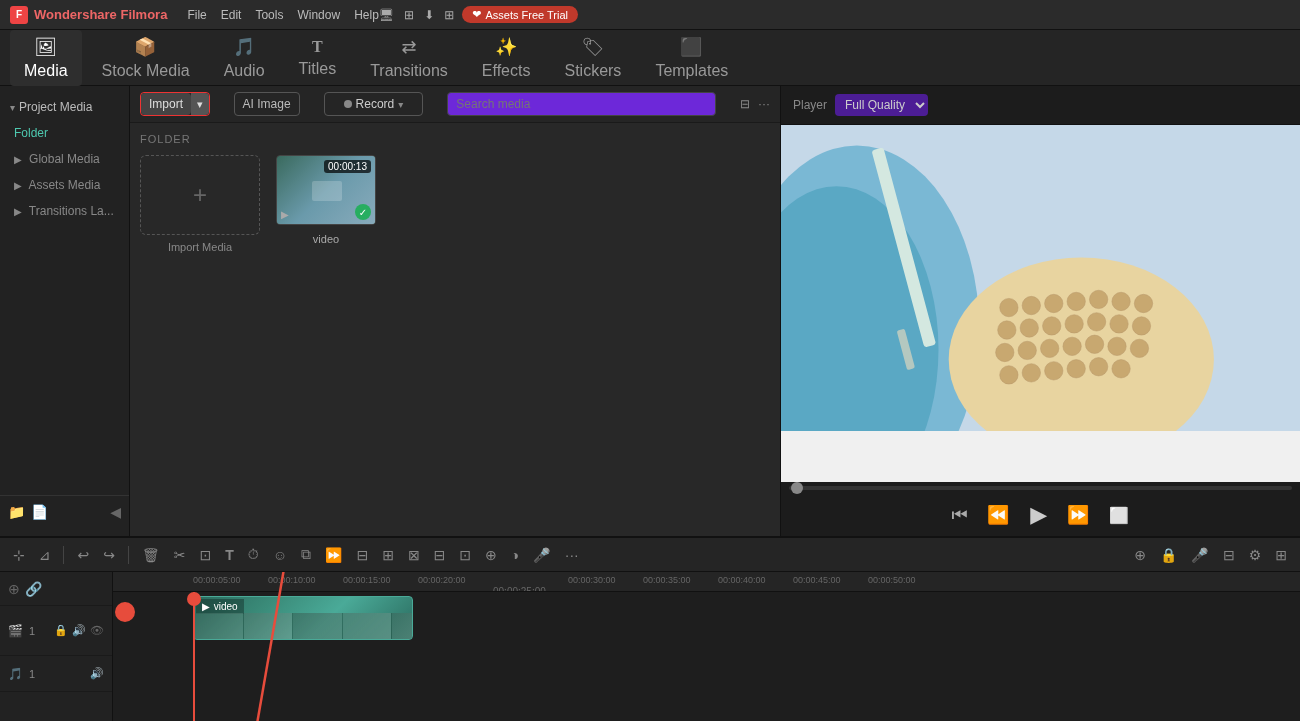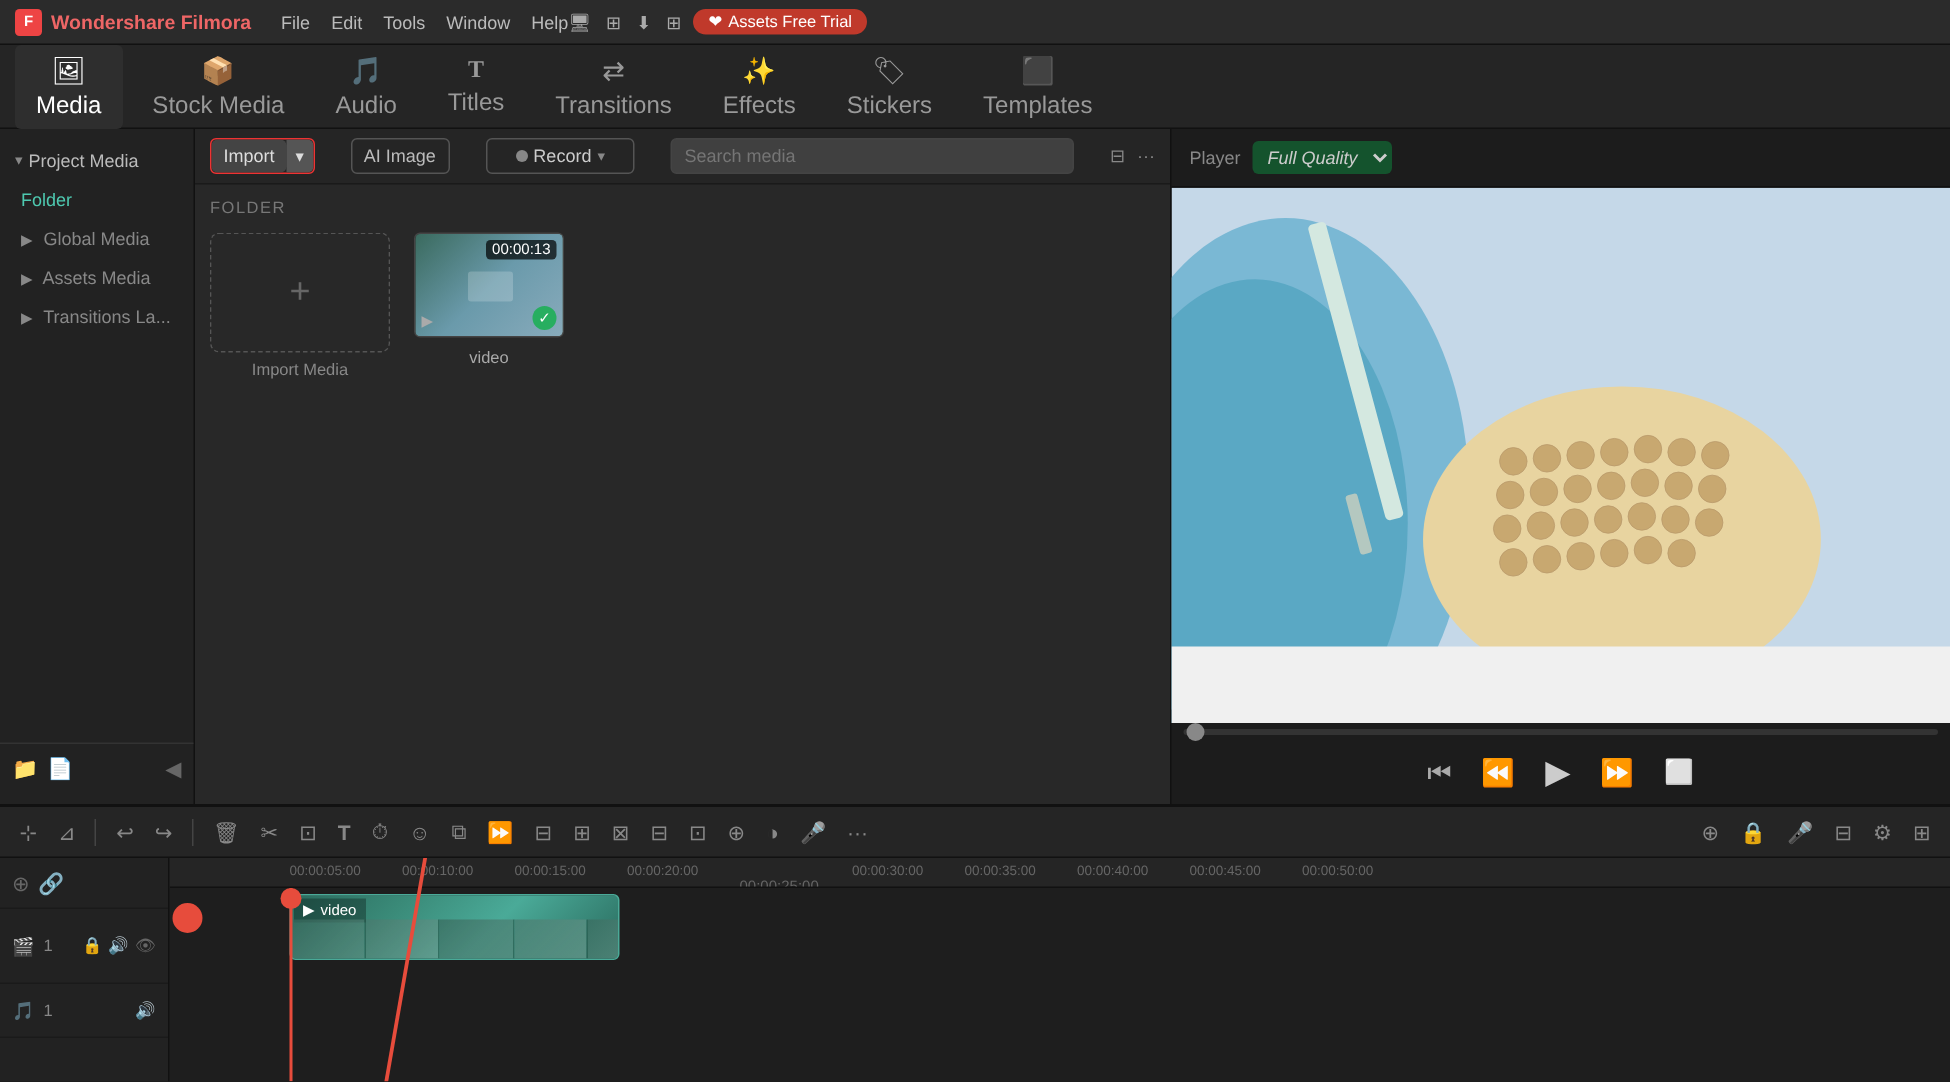--- a/index.html
+++ b/index.html
@@ -34,39 +34,39 @@
     .sidebar-item { padding: 6px 14px; cursor: pointer; color: #888; font-size: 12px; }
     .sidebar-item.active { color: #4ec9b0; }
 
     
     .media-panel { flex: 1; background: #282828; display: flex; flex-direction: column; }
     .media-toolbar { display: flex; align-items: center; gap: 24px; padding: 6px 10px; border-bottom: 1px solid #1a1a1a; background: #252525; }
     .import-btn { background: #444; border: none; color: #ddd; border-radius: 4px; padding: 4px 8px; cursor: pointer; display: flex; align-items: center; gap: 4px; font-size: 12px; }
     .import-dropdown { background: #555; color: #ddd; border: none; border-radius: 0 4px 4px 0; padding: 4px 6px; cursor: pointer; font-size: 11px; }
     .ai-image-btn { background: transparent; border: 1px solid #555; border-radius: 4px; padding: 4px 8px; color: #bbb; cursor: pointer; font-size: 12px; }
     .record-dot { width: 8px; height: 8px; border-radius: 50%; background: #888; }
-    .search-box { flex: 1; background: #404040; border: 1px solid #444; border-radius: 4px; padding: 4px 8px; color: #bbb; font-size: 12px; }
+    .search-box { flex: 1; background: #6d28d9; border: 1px solid #444; border-radius: 4px; padding: 4px 8px; color: #bbb; font-size: 12px; }
     .media-toolbar-icons { display: flex; gap: 8px; color: #888; }
 
     .media-content { flex: 1; padding: 10px; overflow-y: auto; }
     .folder-label { font-size: 11px; color: #777; margin-bottom: 10px; letter-spacing: 1px; }
     .media-grid { display: flex; gap: 16px; flex-wrap: wrap; }
     .import-placeholder { display: flex; flex-direction: column; align-items: center; justify-content: center; width: 120px; height: 80px; border: 1.5px dashed #555; border-radius: 6px; cursor: pointer; color: #666; gap: 6px; }
     .import-placeholder .plus { font-size: 24px; }
     .media-thumb { position: relative; width: 100px; height: 70px; border-radius: 4px; overflow: hidden; cursor: pointer; border: 1px solid #444; }
     .thumb-duration { position: absolute; top: 4px; right: 4px; background: rgba(0,0,0,0.7); color: #fff; font-size: 10px; padding: 1px 4px; border-radius: 3px; }
     .thumb-check { position: absolute; bottom: 4px; right: 4px; width: 16px; height: 16px; background: #27ae60; border-radius: 50%; display: flex; align-items: center; justify-content: center; color: #fff; font-size: 10px; }
     .thumb-play { position: absolute; bottom: 4px; left: 4px; color: #aaa; font-size: 10px; }
     .media-thumb-label { font-size: 11px; color: #aaa; margin-top: 4px; text-align: center; }
 
     
     .player-panel { width: 520px; background: #1c1c1c; border-left: 1px solid #111; display: flex; flex-direction: column; }
     .player-header { display: flex; align-items: center; gap: 8px; padding: 8px 12px; border-bottom: 1px solid #111; }
     .player-label { color: #888; font-size: 12px; }
-    .quality-select { background: #14532d; color: #ccc; border: none; border-radius: 4px; padding: 3px 6px; font-size: 12px; cursor: pointer; font-style: italic; }
+    .quality-select { background: #4c1d95; color: #ccc; border: none; border-radius: 4px; padding: 3px 6px; font-size: 12px; cursor: pointer; }
     .player-video { flex: 1; background: #000; position: relative; overflow: hidden; }
     .player-progress { padding: 4px 8px; }
     .progress-bar-wrap { height: 4px; background: #333; border-radius: 2px; position: relative; }
     .progress-ball { position: absolute; left: 2px; top: -4px; width: 12px; height: 12px; background: #888; border-radius: 50%; }
     .player-controls { display: flex; align-items: center; justify-content: center; gap: 20px; padding: 8px; }
     .ctrl-btn { background: none; border: none; color: #aaa; font-size: 18px; cursor: pointer; }
 
     
     .timeline-area { height: 185px; background: #1e1e1e; border-top: 2px solid #111; display: flex; flex-direction: column; }
     .timeline-toolbar { display: flex; align-items: center; gap: 4px; padding: 4px 8px; background: #252525; border-bottom: 1px solid #111; height: 34px; }

